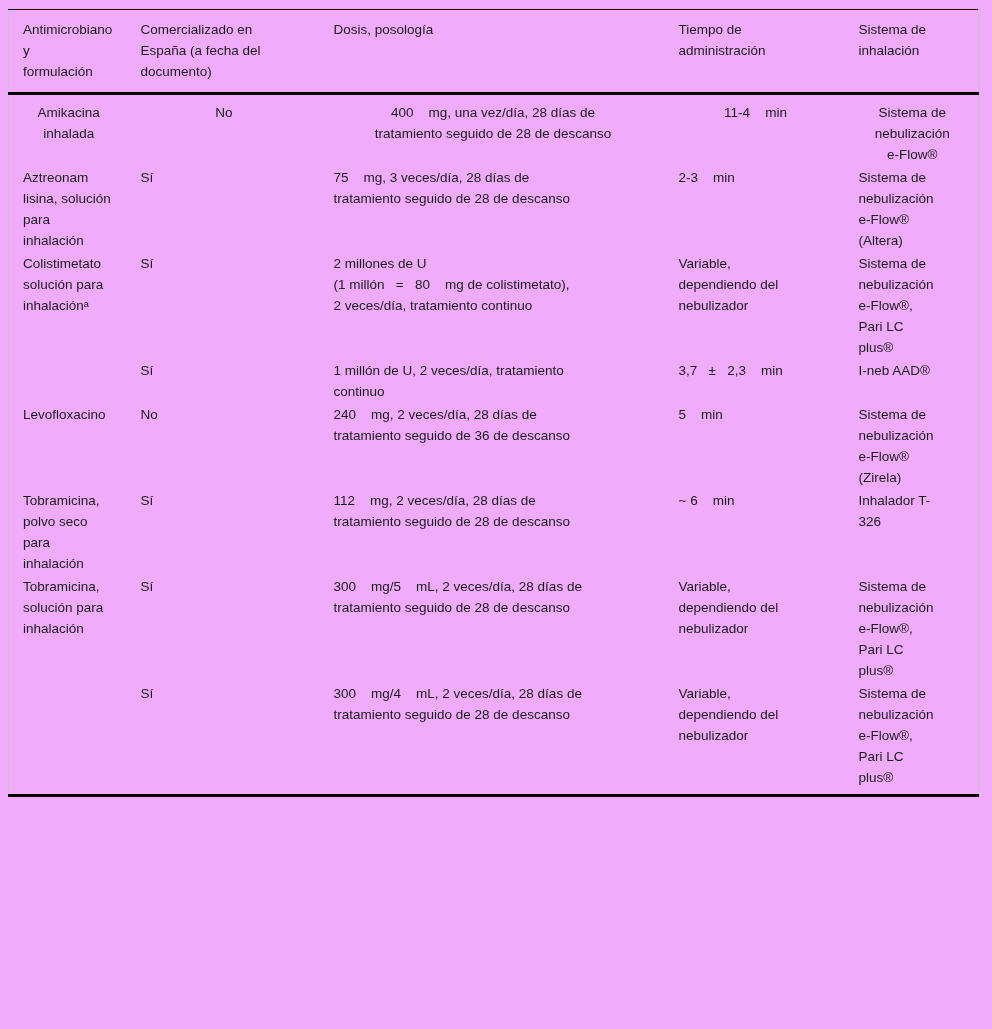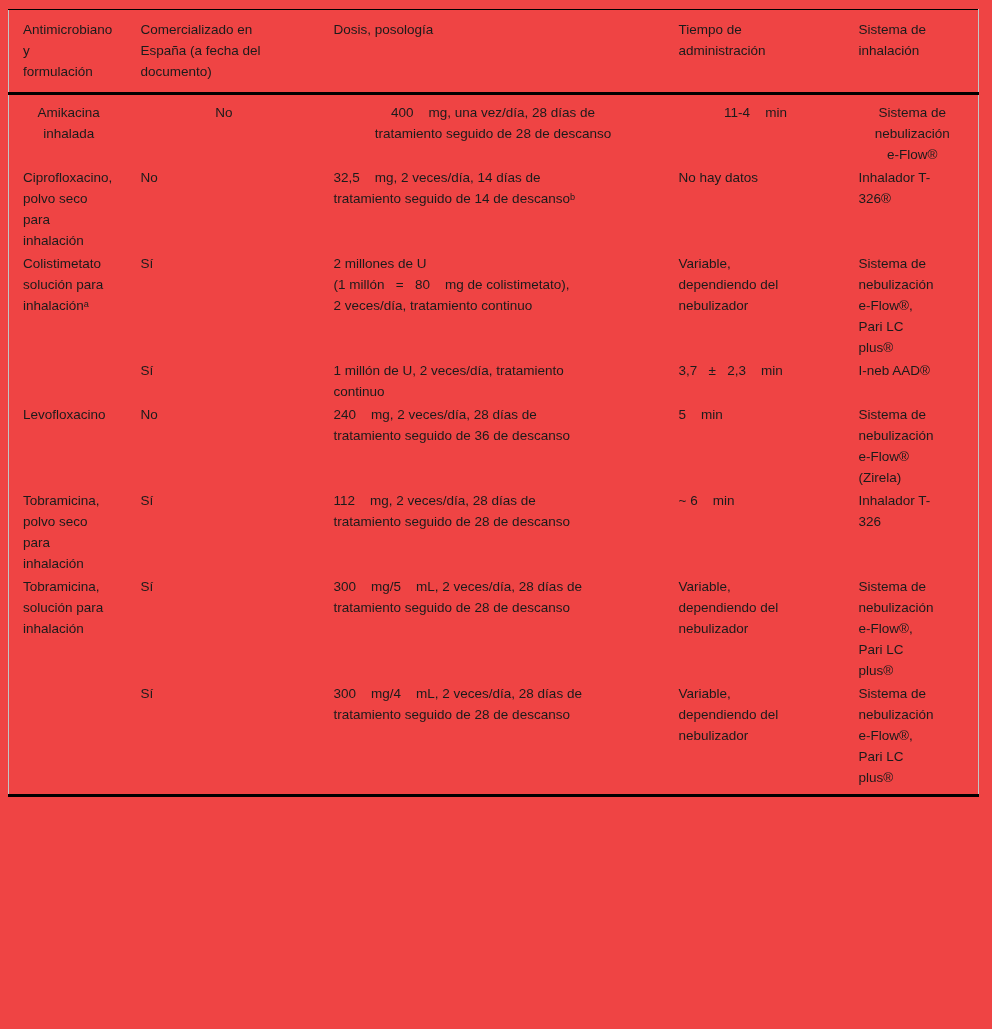--- a/index.html
+++ b/index.html
@@ -5,21 +5,21 @@
   html, body {
     margin: 0;
     padding: 0;
     background: #ffffff;
     font-family: "Liberation Sans", "DejaVu Sans", sans-serif;
     color: #1b1b1b;
   }
   .page {
     width: 992px;
     height: 1029px;
-    background: #ef4444;
+    background: #f0abfc;
     position: relative;
     overflow: hidden;
   }
   table.data-table {
     position: absolute;
     left: 8px;
     top: 9px;
     width: 970px;
     border-collapse: collapse;
     table-layout: fixed;
@@ -83,34 +83,36 @@
 inhalada</td>
     <td>No</td>
     <td>400    mg, una vez/día, 28 días de
 tratamiento seguido de 28 de descanso</td>
     <td>11-4    min</td>
     <td>Sistema de
 nebulización
 e-Flow®</td>
   </tr>
 
+  <tr>
+    <td>Aztreonam
+lisina, solución
+para
+inhalación</td>
+    <td>Sí</td>
+    <td>75    mg, 3 veces/día, 28 días de
+tratamiento seguido de 28 de descanso</td>
+    <td>2-3    min</td>
+    <td>Sistema de
+nebulización
+e-Flow®
+(Altera)</td>
+  </tr>
 
 
-  <tr>
-    <td>Ciprofloxacino,
-polvo seco
-para
-inhalación</td>
-    <td>No</td>
-    <td>32,5    mg, 2 veces/día, 14 días de
-tratamiento seguido de 14 de descansoᵇ</td>
-    <td>No hay datos</td>
-    <td>Inhalador T-
-326®</td>
-  </tr>
 
 
   <tr>
     <td>Colistimetato
 solución para
 inhalaciónᵃ</td>
     <td>Sí</td>
     <td>2 millones de U
 (1 millón   =   80    mg de colistimetato),
 2 veces/día, tratamiento continuo</td>

